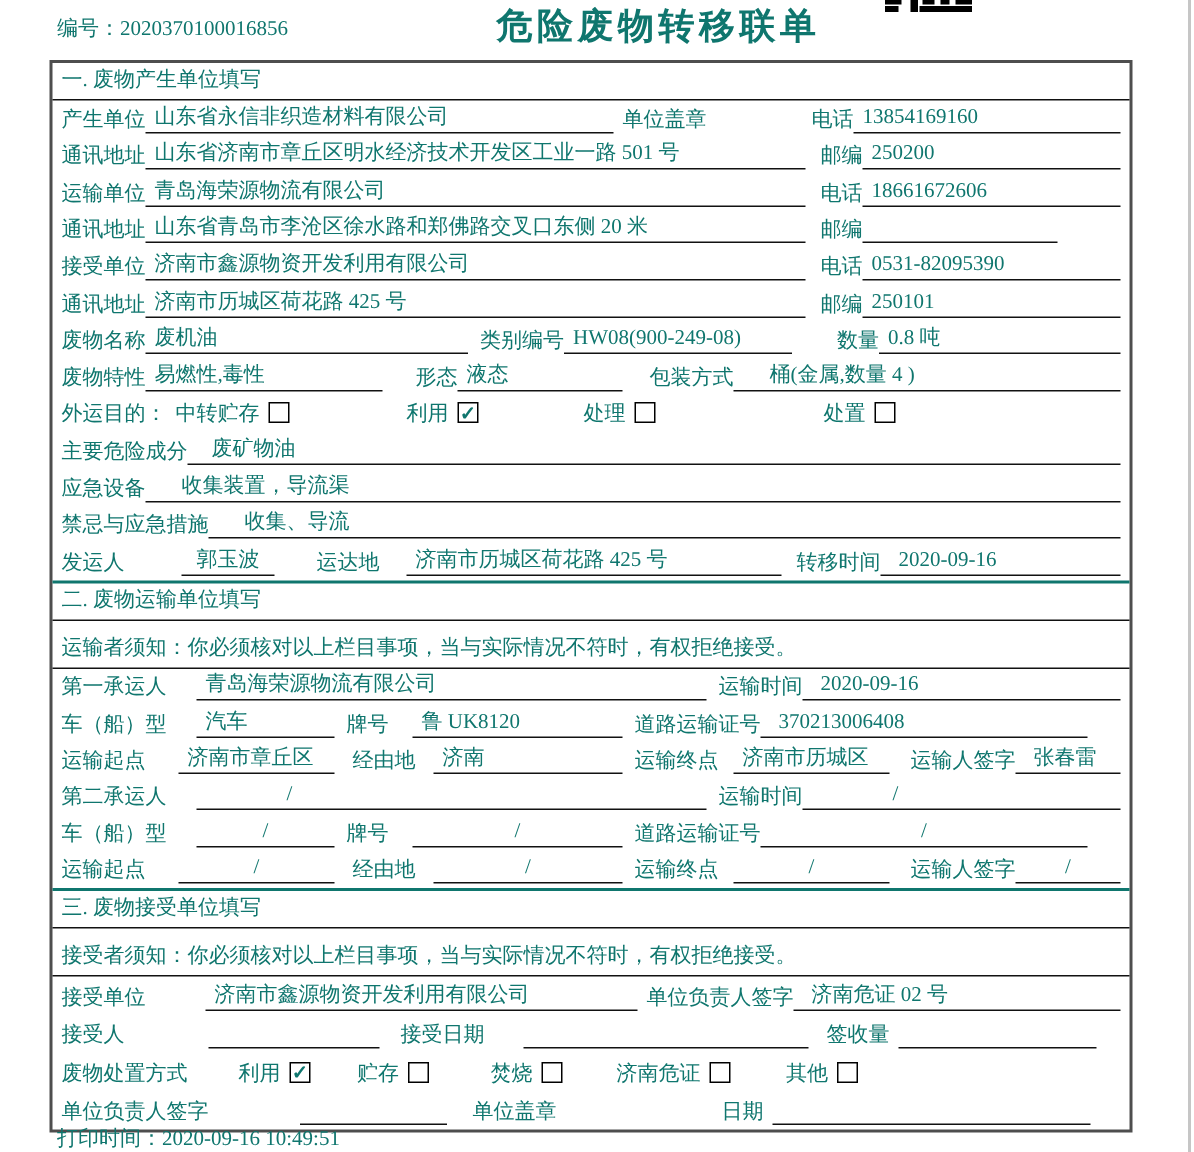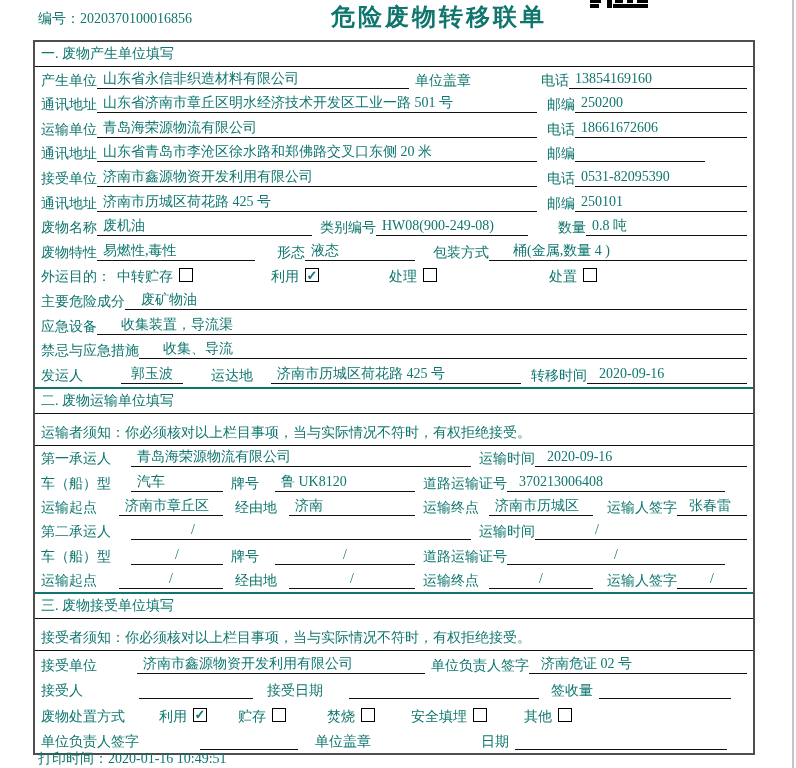--- a/index.html
+++ b/index.html
@@ -264,21 +264,21 @@
               <span class="cb-mark"></span>
             </span>
         </span>
         <span class="opt" style="margin-left:41px">
           <span>焚烧</span>
           <span class="cb">
               <span class="cb-mark"></span>
             </span>
         </span>
         <span class="opt" style="margin-left:36px">
-          <span>安全填埋</span>
+          <span>济南危证</span>
           <span class="cb">
               <span class="cb-mark"></span>
             </span>
         </span>
         <span class="opt" style="margin-left:37px">
           <span>其他</span>
           <span class="cb">
               <span class="cb-mark"></span>
             </span>
         </span>
@@ -287,16 +287,16 @@
       <div class="r">
         <span class="lbl">单位负责人签字</span>
         <span class="val" style="margin-left:61px;width:98px"></span>
         <span class="lbl" style="margin-left:17px">单位盖章</span>
         <span class="lbl" style="margin-left:110px">日期</span>
         <span class="val fill" style="margin-left:6px;margin-right:20px"></span>
       </div>
     </div>
   </div>
 
-  <div class="footer"><span>打印时间：</span><span>2020-01-16 10:49:51</span></div>
+  <div class="footer"><span>打印时间：</span><span>2020-09-16 10:49:51</span></div>
 
   <div class="page-edge"></div>
 </div>
 
 </body></html>

